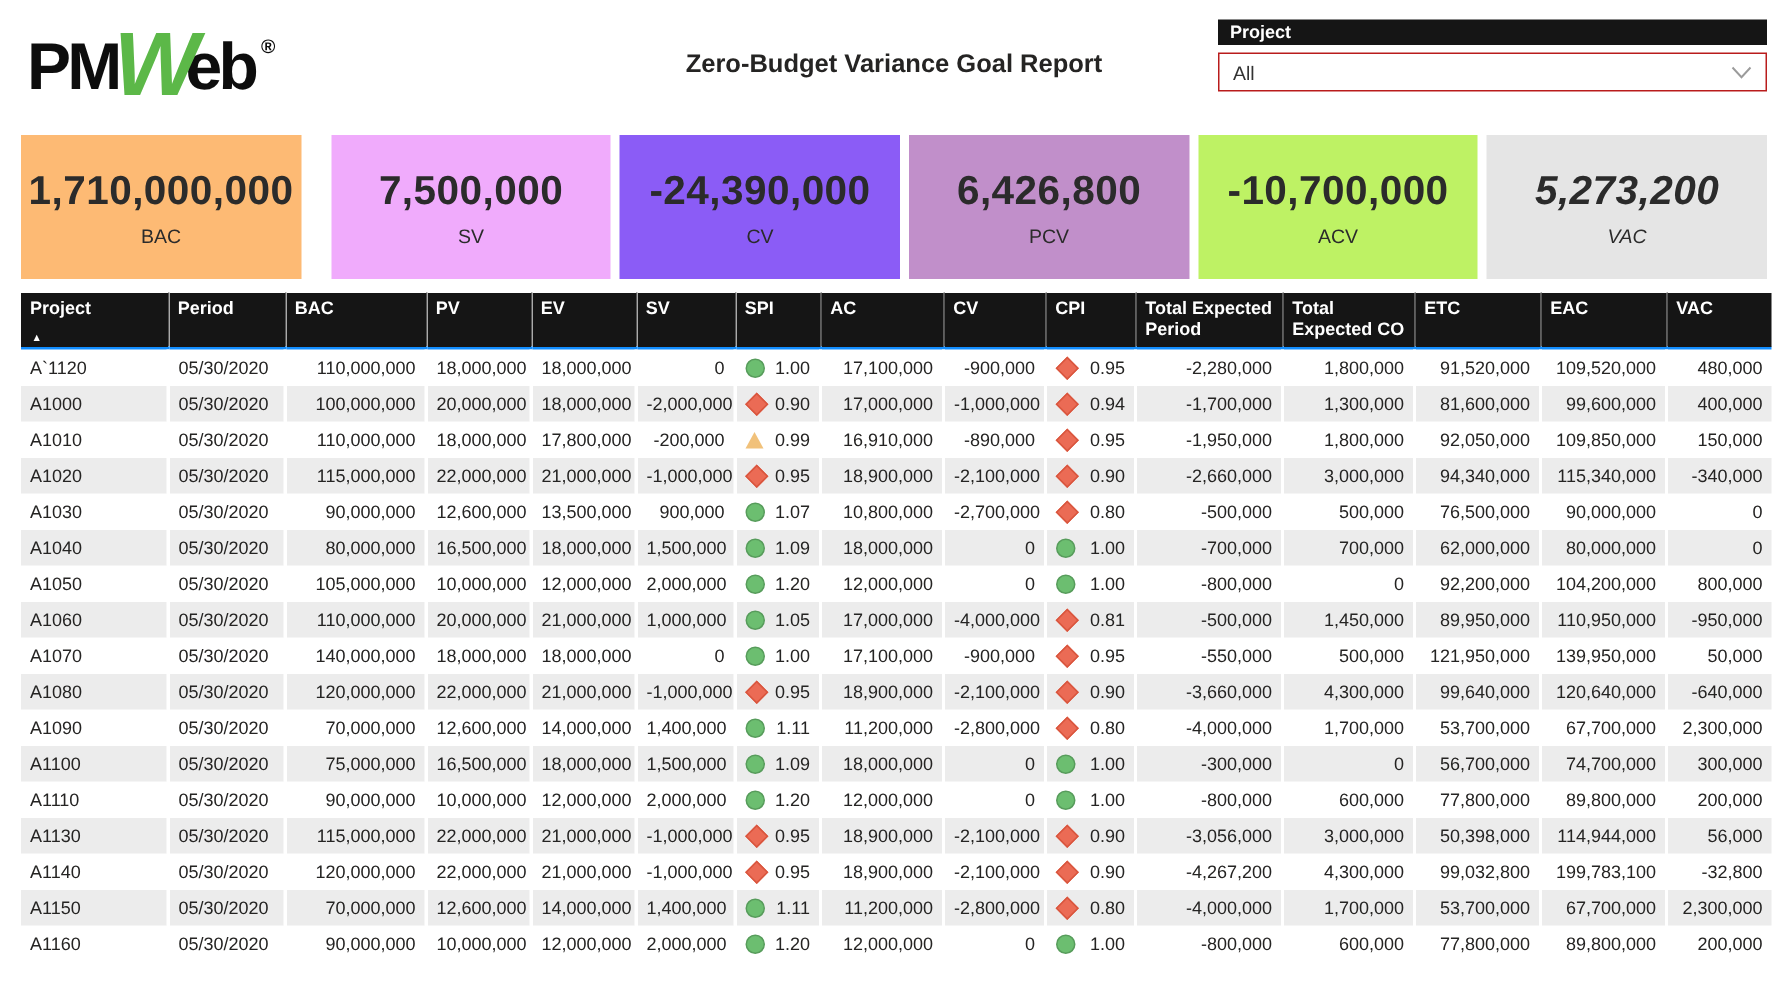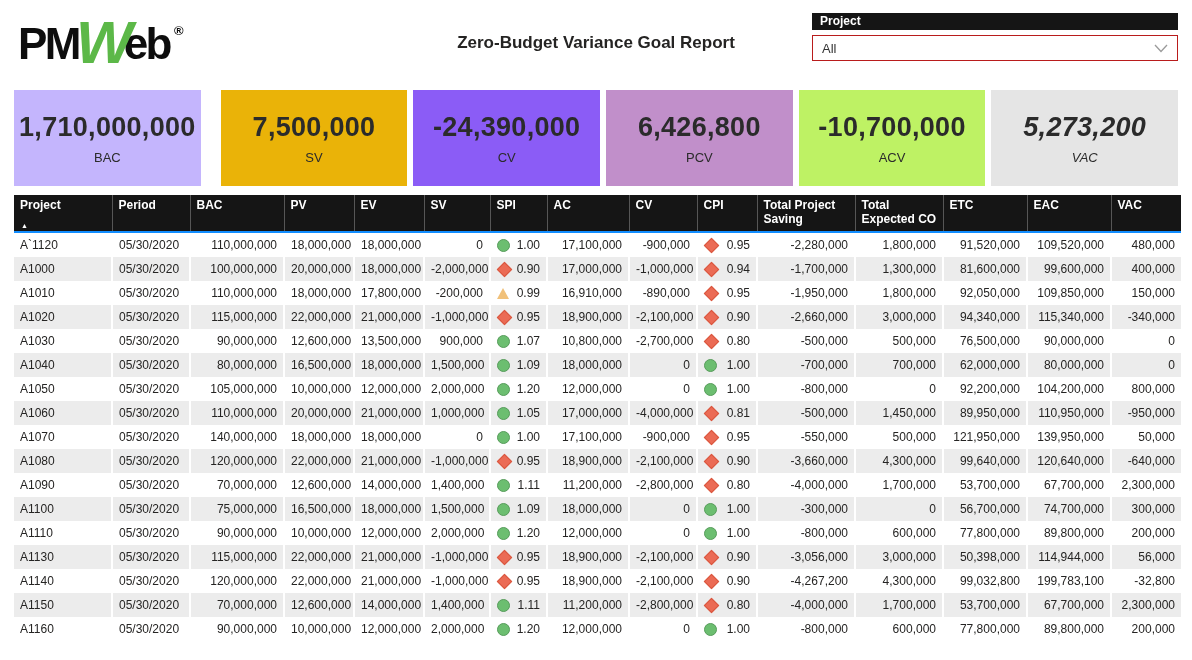--- a/index.html
+++ b/index.html
@@ -71,25 +71,25 @@
       <div class="slicer-dd">
         <span>All</span>
         <svg width="14" height="9" viewBox="0 0 14 9">
           <path d="M1 1 L7 7.5 L13 1" fill="none" stroke="#9b9b9b" stroke-width="1.3"></path>
         </svg>
       </div>
     </div>
   </div>
 
   <div class="cards">
-    <div class="card" style="background: #c4b5fd;">
+    <div class="card" style="background: #fdba74;">
       <div class="card-value">1,710,000,000</div>
       <div class="card-label">BAC</div>
     </div>
-    <div class="card" style="background: #eab308; margin-left: 14px;">
+    <div class="card" style="background: #f0abfc; margin-left: 14px;">
       <div class="card-value">7,500,000</div>
       <div class="card-label">SV</div>
     </div>
     <div class="card" style="background: #8b5cf6;">
       <div class="card-value">-24,390,000</div>
       <div class="card-label">CV</div>
     </div>
     <div class="card" style="background: rgb(193, 143, 202);">
       <div class="card-value">6,426,800</div>
       <div class="card-label">PCV</div>
@@ -131,21 +131,21 @@
           </th>
           <th>Period</th>
           <th>BAC</th>
           <th>PV</th>
           <th>EV</th>
           <th>SV</th>
           <th>SPI</th>
           <th>AC</th>
           <th>CV</th>
           <th>CPI</th>
-          <th>Total Project Saving</th>
+          <th>Total Expected Period</th>
           <th>Total Expected CO</th>
           <th>ETC</th>
           <th>EAC</th>
           <th>VAC</th>
         </tr>
       </thead>
       <tbody id="tbody">
           <tr>
             <td class="al">A`1120</td>
             <td class="al">05/30/2020</td>

